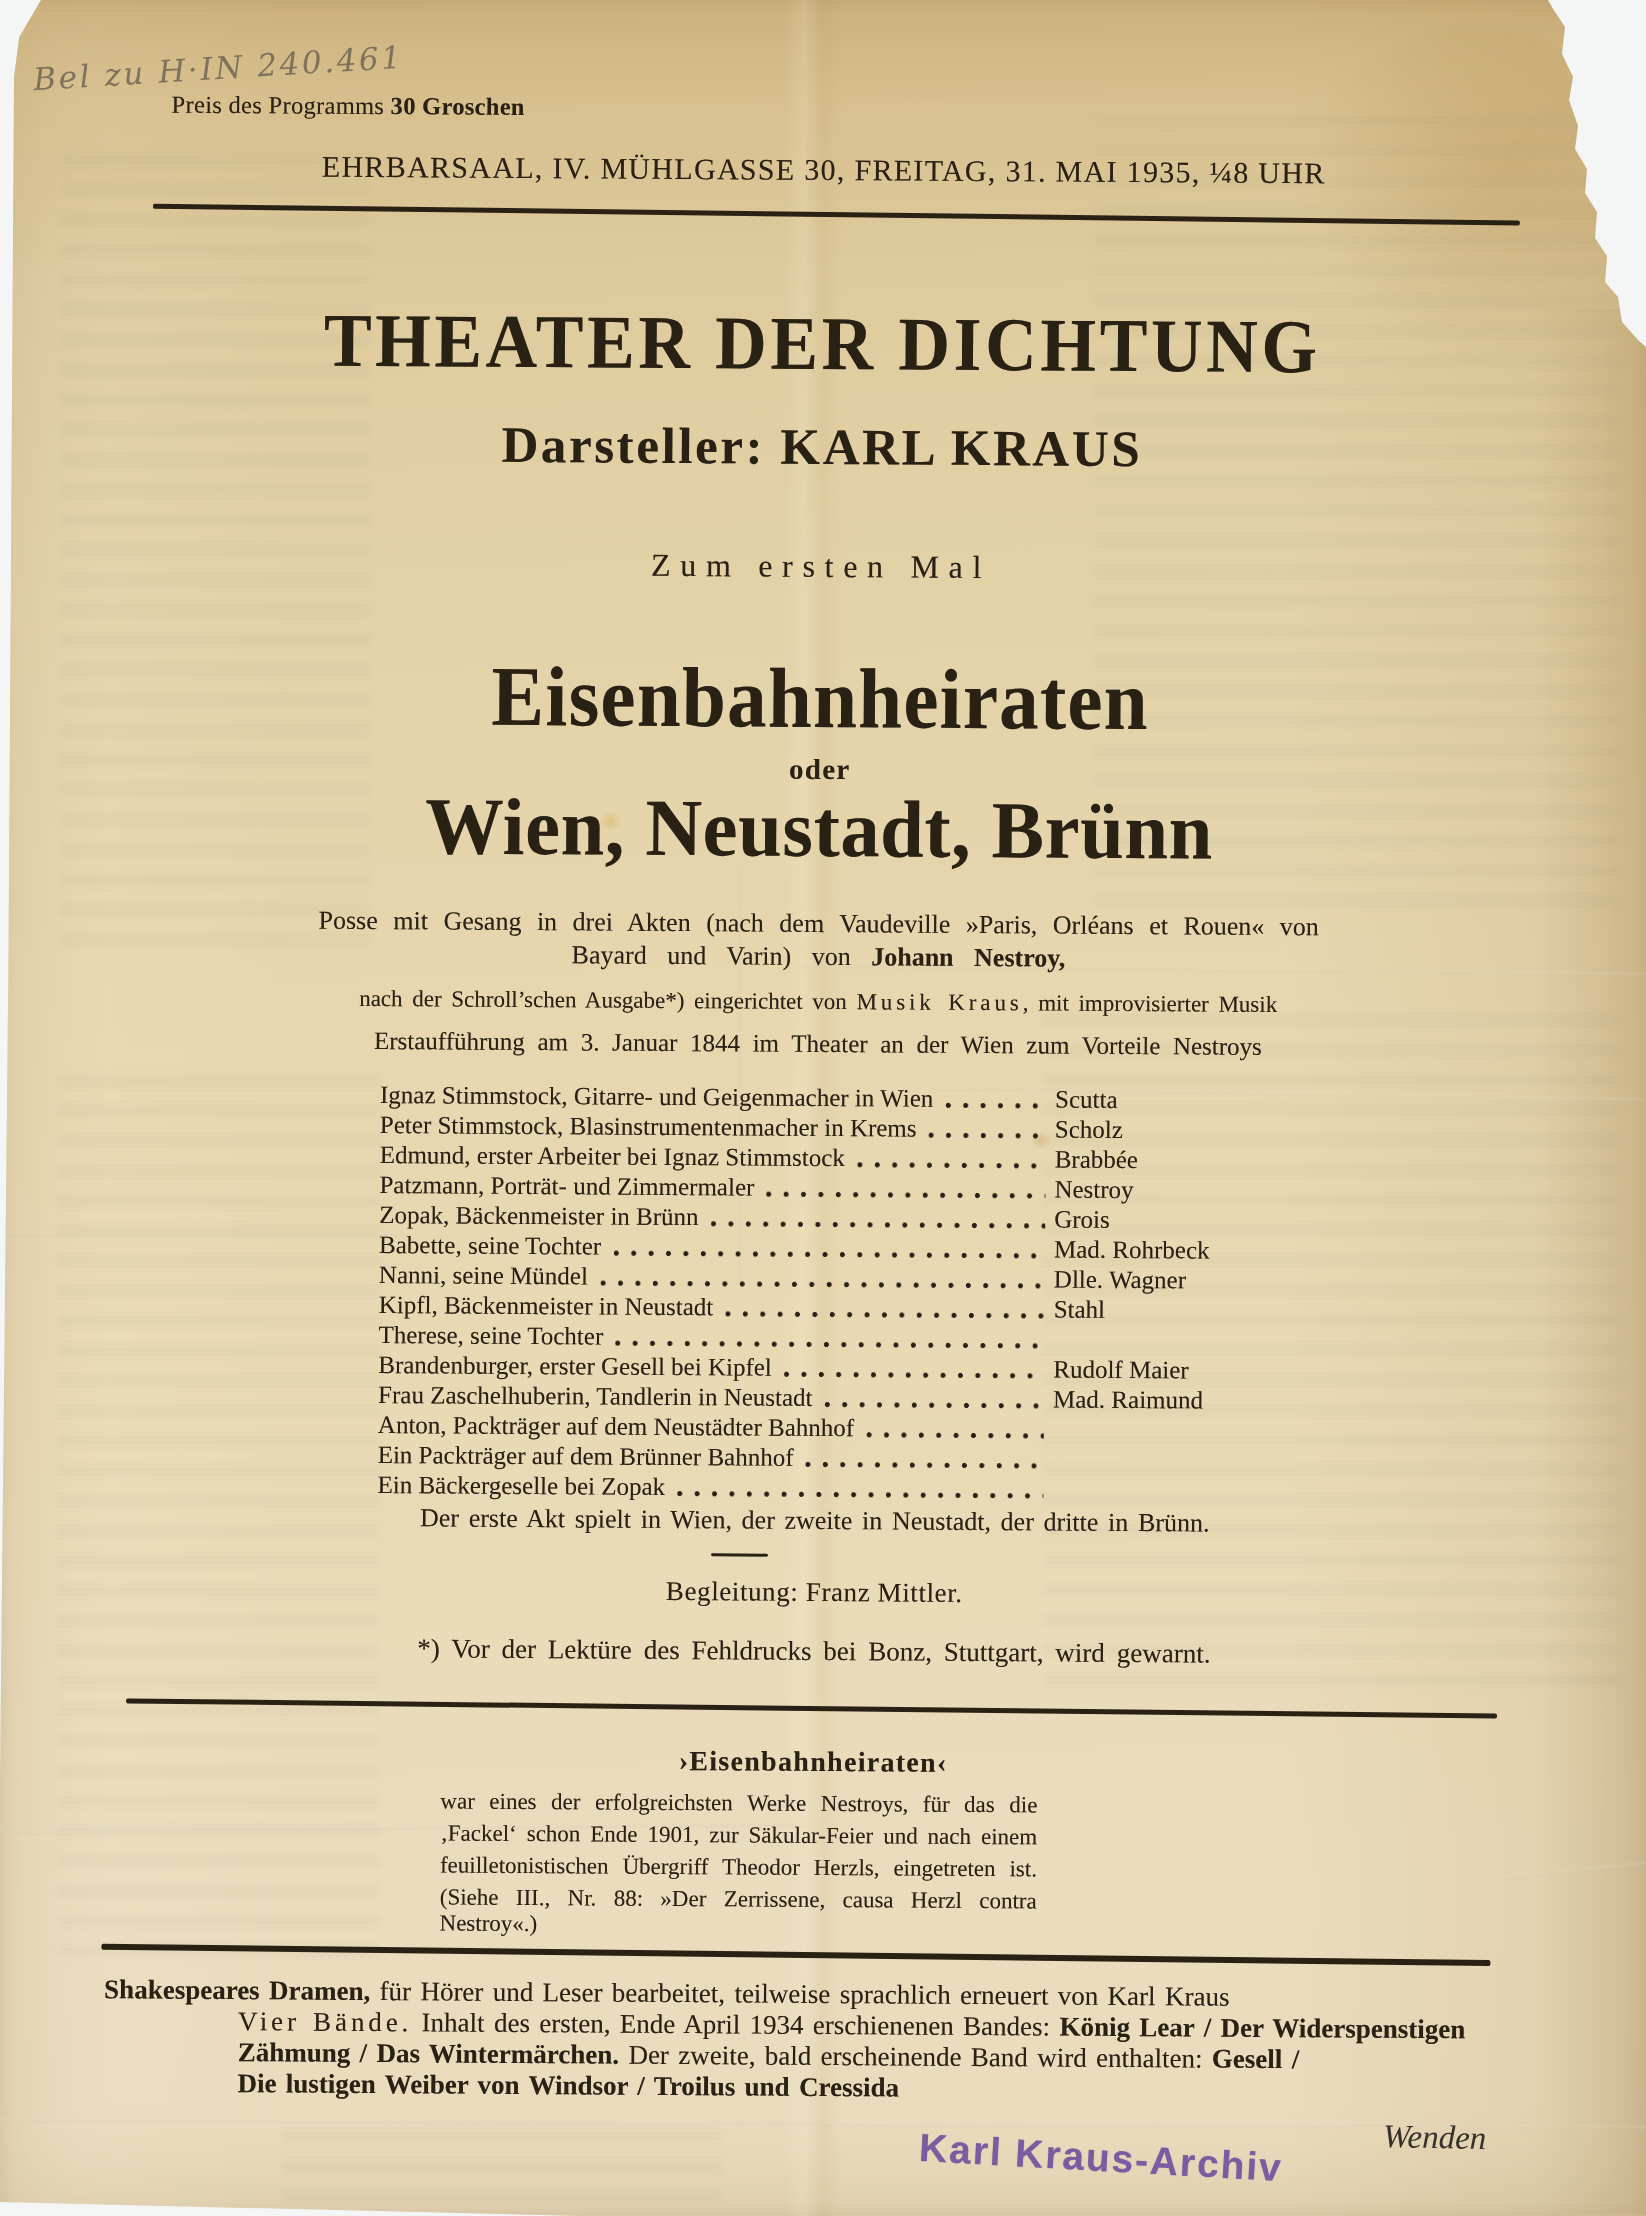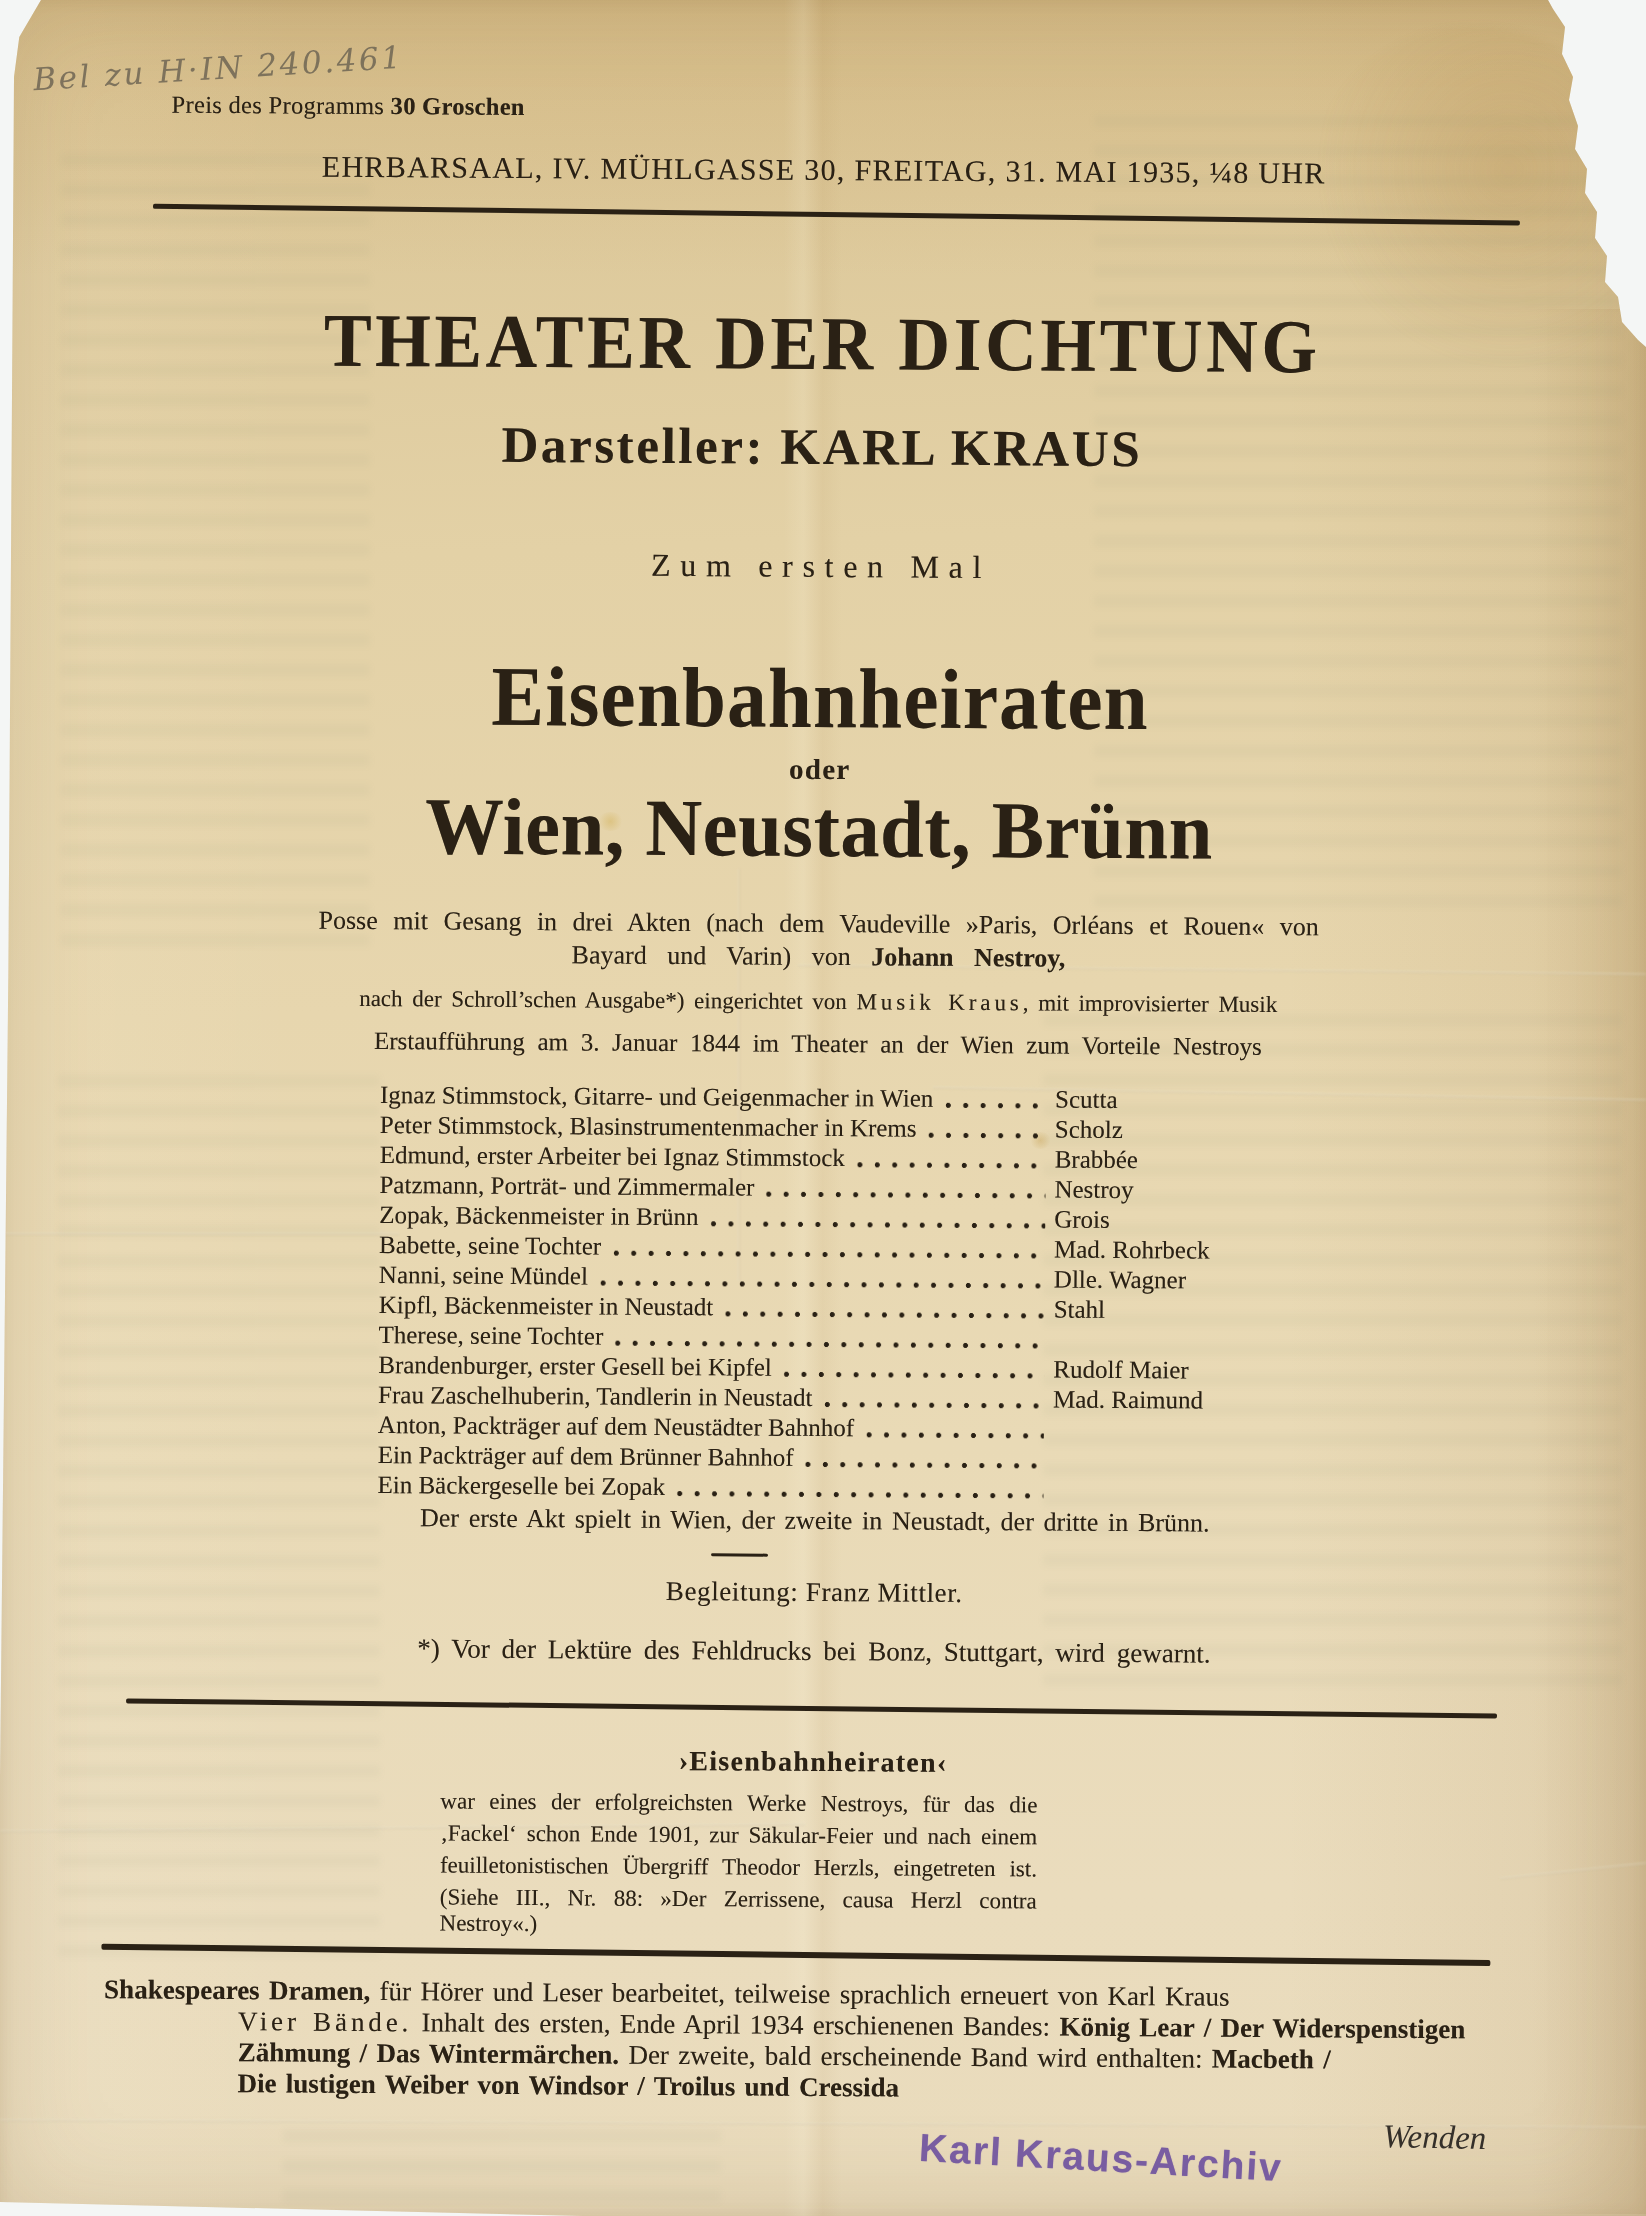--- a/index.html
+++ b/index.html
@@ -260,21 +260,21 @@
           <div class="justline">war eines der erfolgreichsten Werke Nestroys, für das die</div>
           <div class="justline">‚Fackel‘ schon Ende 1901, zur Säkular-Feier und nach einem</div>
           <div class="justline">feuilletonistischen Übergriff Theodor Herzls, eingetreten ist.</div>
           <div class="justline">(Siehe III., Nr. 88: »Der Zerrissene, causa Herzl contra Nestroy«.)</div>
         </div>
 
       <div class="rule rule3"></div>
       <div class="advert">
           <div class="adv-line"><span class="b">Shakespeares Dramen,</span><span> für Hörer und Leser bearbeitet, teilweise sprachlich erneuert von Karl Kraus</span></div>
           <div class="adv-line adv-indent"><span class="spaced">Vier Bände.</span><span>  Inhalt des ersten, Ende April 1934 erschienenen Bandes: </span><span class="b">König Lear / Der Widerspenstigen</span></div>
-          <div class="adv-line adv-indent"><span class="b">Zähmung / Das Wintermärchen.</span><span> Der zweite, bald erscheinende Band wird enthalten: </span><span class="b">Macbeth /</span></div>
+          <div class="adv-line adv-indent"><span class="b">Zähmung / Das Wintermärchen.</span><span> Der zweite, bald erscheinende Band wird enthalten: </span><span class="b">Gesell /</span></div>
           <div class="adv-line adv-indent"><span class="b">Die lustigen Weiber von Windsor / Troilus und Cressida</span></div>
         </div>
     </div>
 
     <div class="pencil">Bel zu H·IN 240.461</div>
     <div class="stamp">Karl Kraus-Archiv</div>
     <div class="wenden">Wenden</div>
   </div>
 </div>
 

